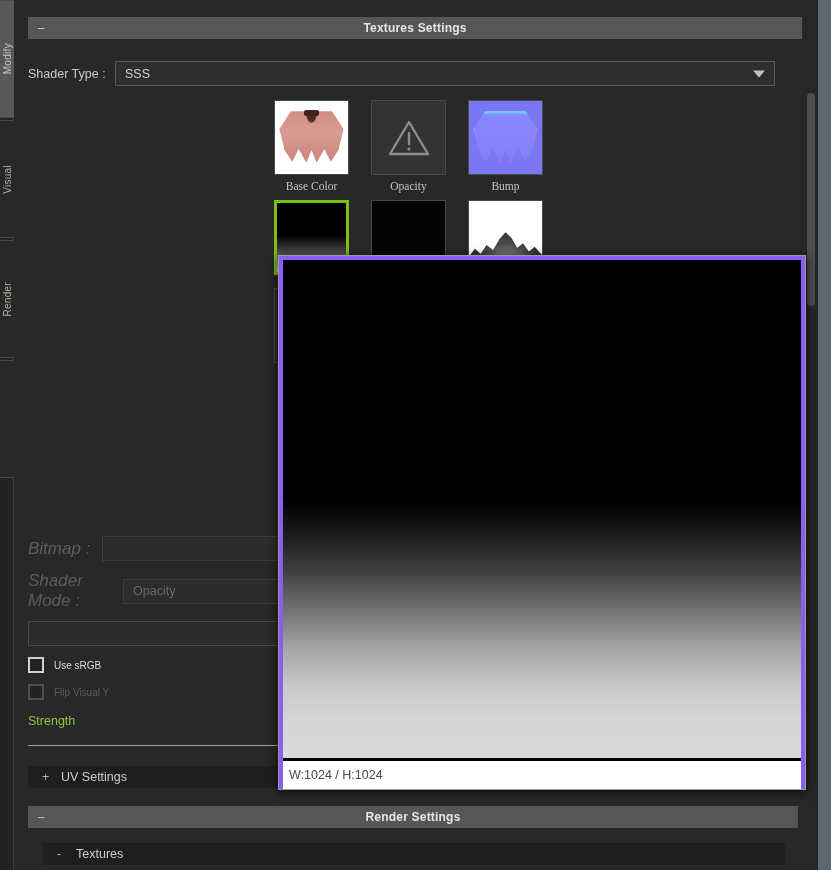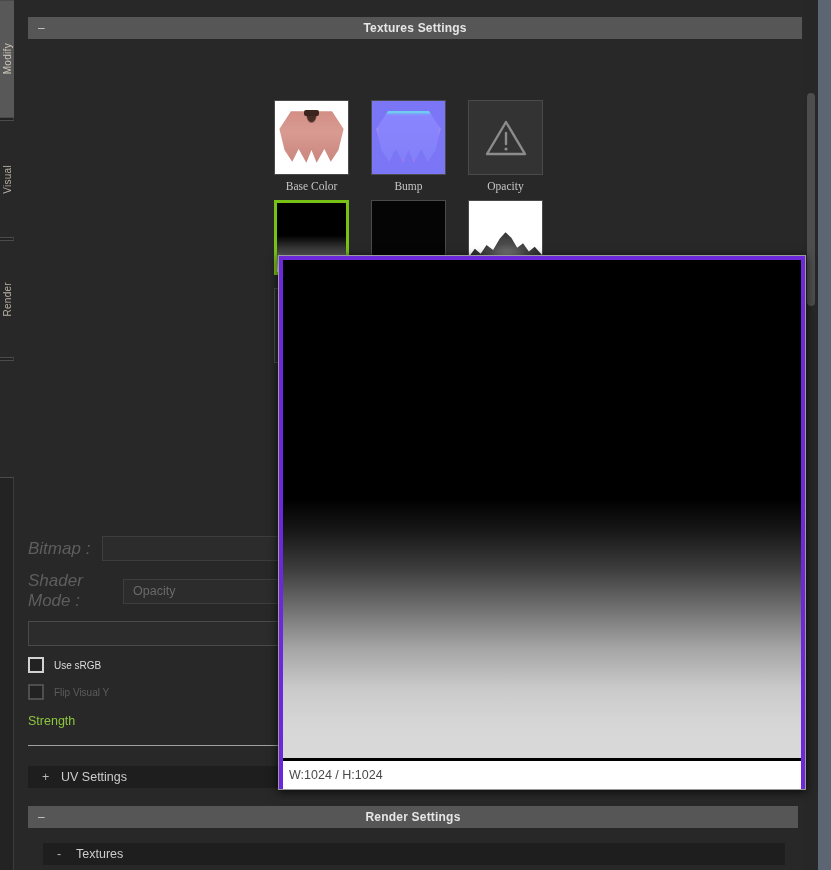--- a/index.html
+++ b/index.html
@@ -240,21 +240,21 @@
     width: 8px; height: 213px;
     background: #4d4d4d;
     border-radius: 4px;
   }
 
   
   .preview-popup {
     position: absolute;
     left: 278px; top: 255px;
     width: 528px; height: 535px;
-    background: #6d28d9;
+    background: #8b5cf6;
     border: 1px solid #9a9a9a;
     box-shadow: 0 2px 9px rgba(0,0,0,.75);
     padding: 4px 4px 0 4px;
     display: flex; flex-direction: column;
   }
   .preview-image {
     flex: 1;
     background: linear-gradient(180deg,
         #000000 0%, #000000 48%,
         #1a1a1a 55%, #3d3d3d 62%,
@@ -293,55 +293,62 @@
 
   <div class="panel">
 
     <div style="padding: 17px 13px 0 13px;">
       <div class="section-header">
         <span class="toggle">–</span>
         <span>Textures Settings</span>
       </div>
     </div>
 
+    <div class="row-shader">
+      <div class="lbl">Shader Type :</div>
+      <div class="combo shader">
+        <span>SSS</span>
+        <span class="caret"></span>
+      </div>
+    </div>
 
     <div class="thumb-grid">
 
       <div class="thumb-row">
         <div class="thumb-cell">
           <div class="thumb">
             <div class="art-basecolor">
               <div class="shape"></div>
                 <div class="neck"></div>
             </div>
           </div>
           <div class="thumb-label">Base Color</div>
-        </div>
-
-        <div class="thumb-cell">
-          <div class="thumb">
-            <div class="art-bump">
-                <div class="shape"></div>
-              </div>
-          </div>
-          <div class="thumb-label">Bump</div>
         </div>
 
         <div class="thumb-cell">
           <div class="thumb">
             <div class="art-opacity">
               <svg class="warn-tri" viewBox="0 0 44 40">
                 <path d="M22 4 L41 36 L3 36 Z" fill="none" stroke="#8c8c8c" stroke-width="2.4" stroke-linejoin="round"></path>
                 <line x1="22" y1="15" x2="22" y2="26" stroke="#8c8c8c" stroke-width="2.4" stroke-linecap="round"></line>
                 <circle cx="22" cy="31" r="1.6" fill="#8c8c8c"></circle>
               </svg>
             </div>
           </div>
           <div class="thumb-label">Opacity</div>
         </div>
+
+        <div class="thumb-cell">
+          <div class="thumb">
+            <div class="art-bump">
+                <div class="shape"></div>
+              </div>
+          </div>
+          <div class="thumb-label">Bump</div>
+        </div>
       </div>
 
       <div class="thumb-row">
         <div class="thumb-cell">
           <div class="thumb selected">
             <div class="art-grad"></div>
           </div>
           <div class="thumb-label"></div>
         </div>
         <div class="thumb-cell">

